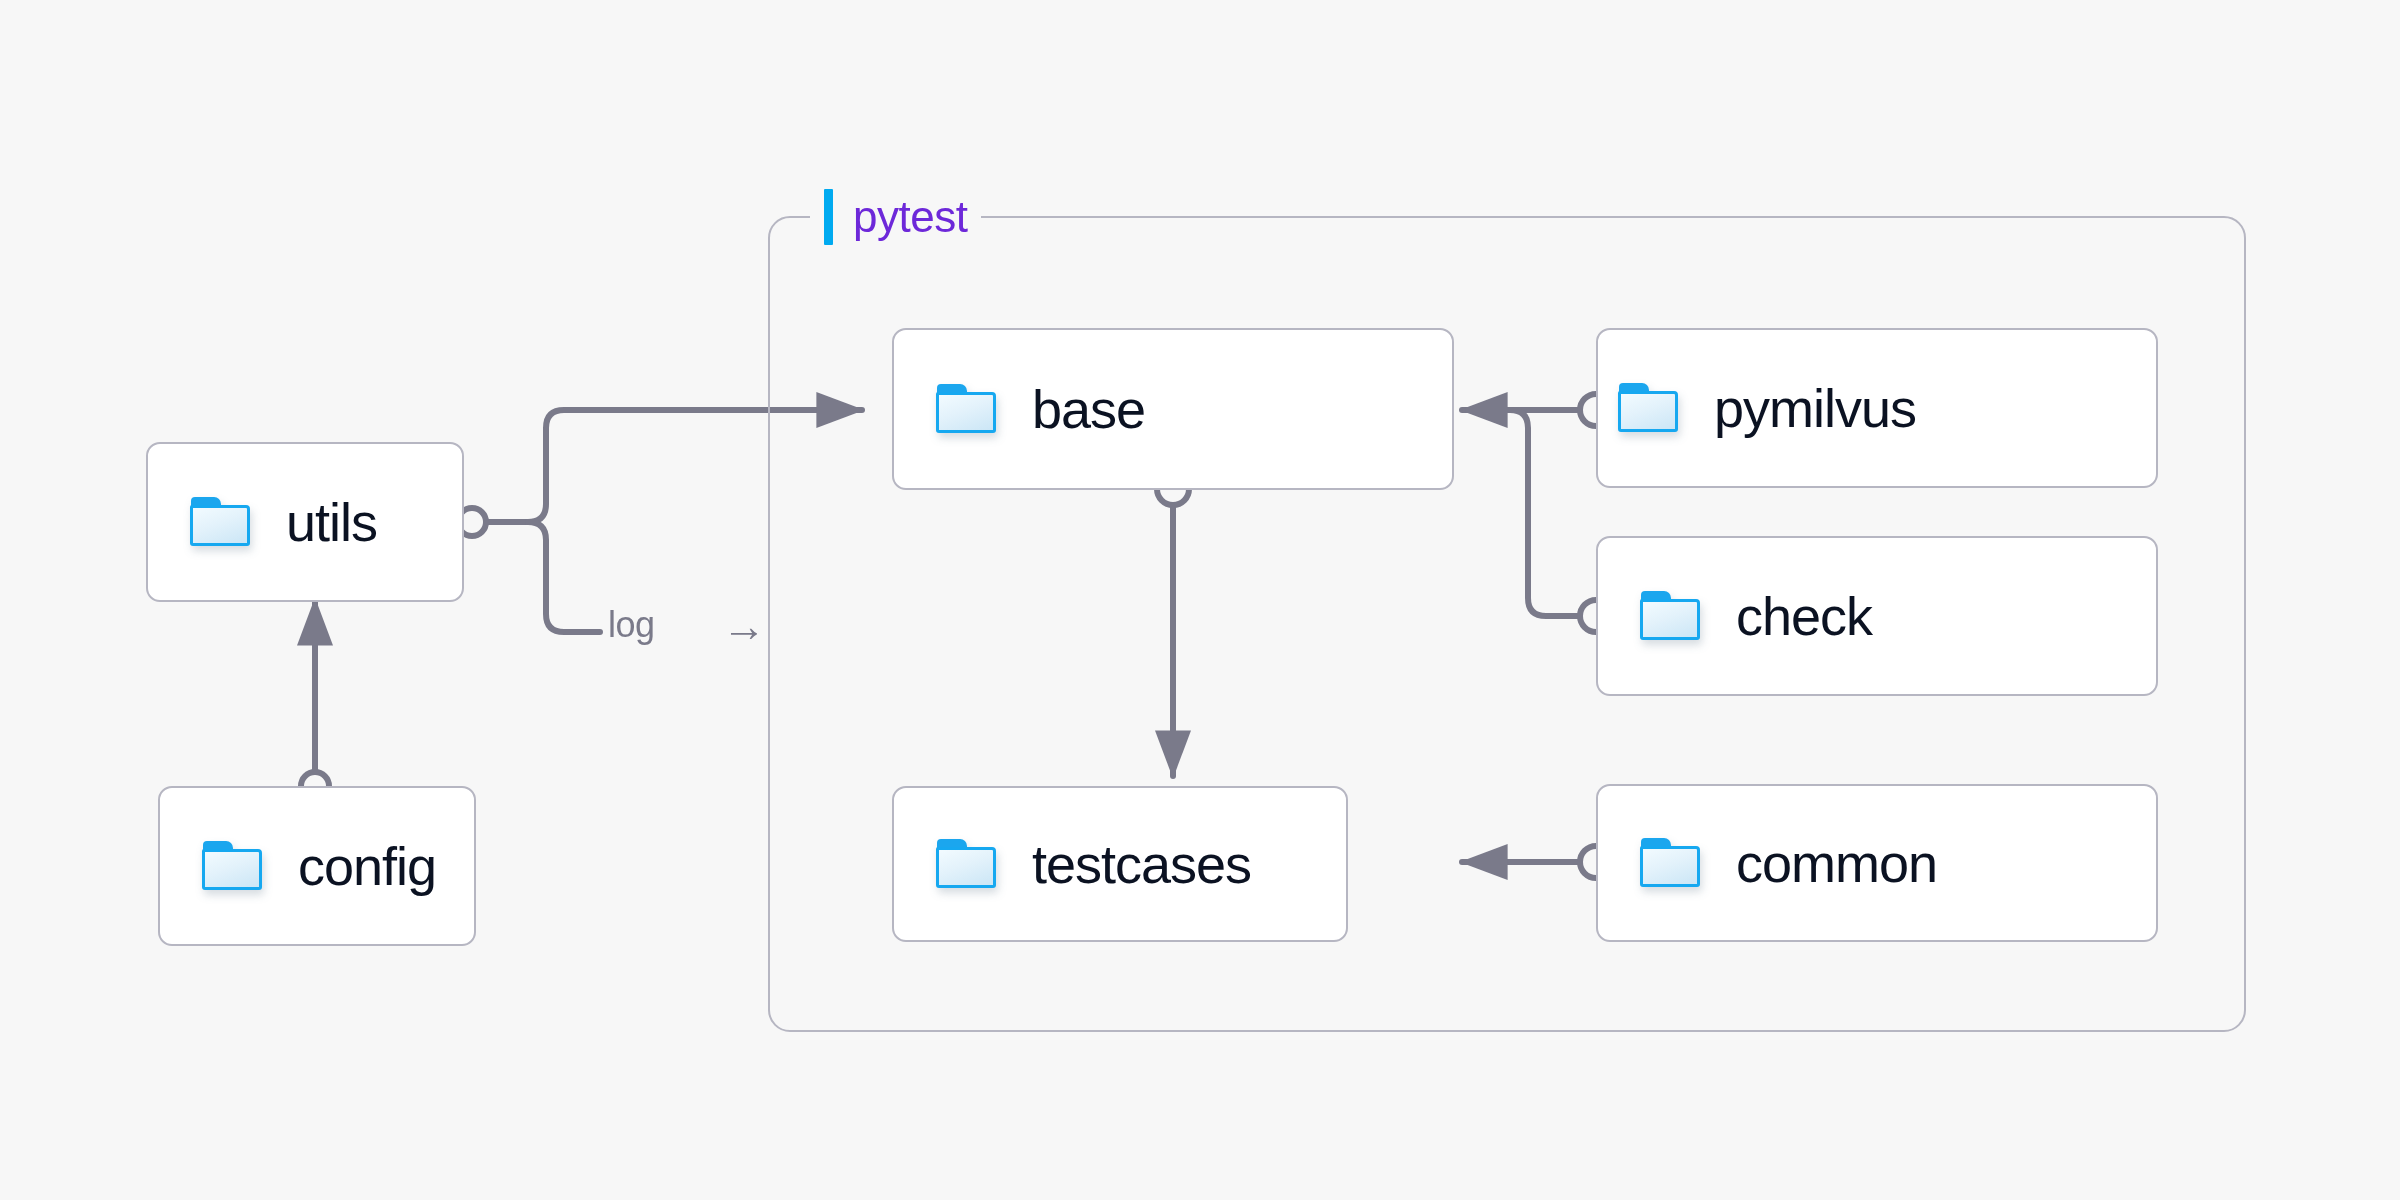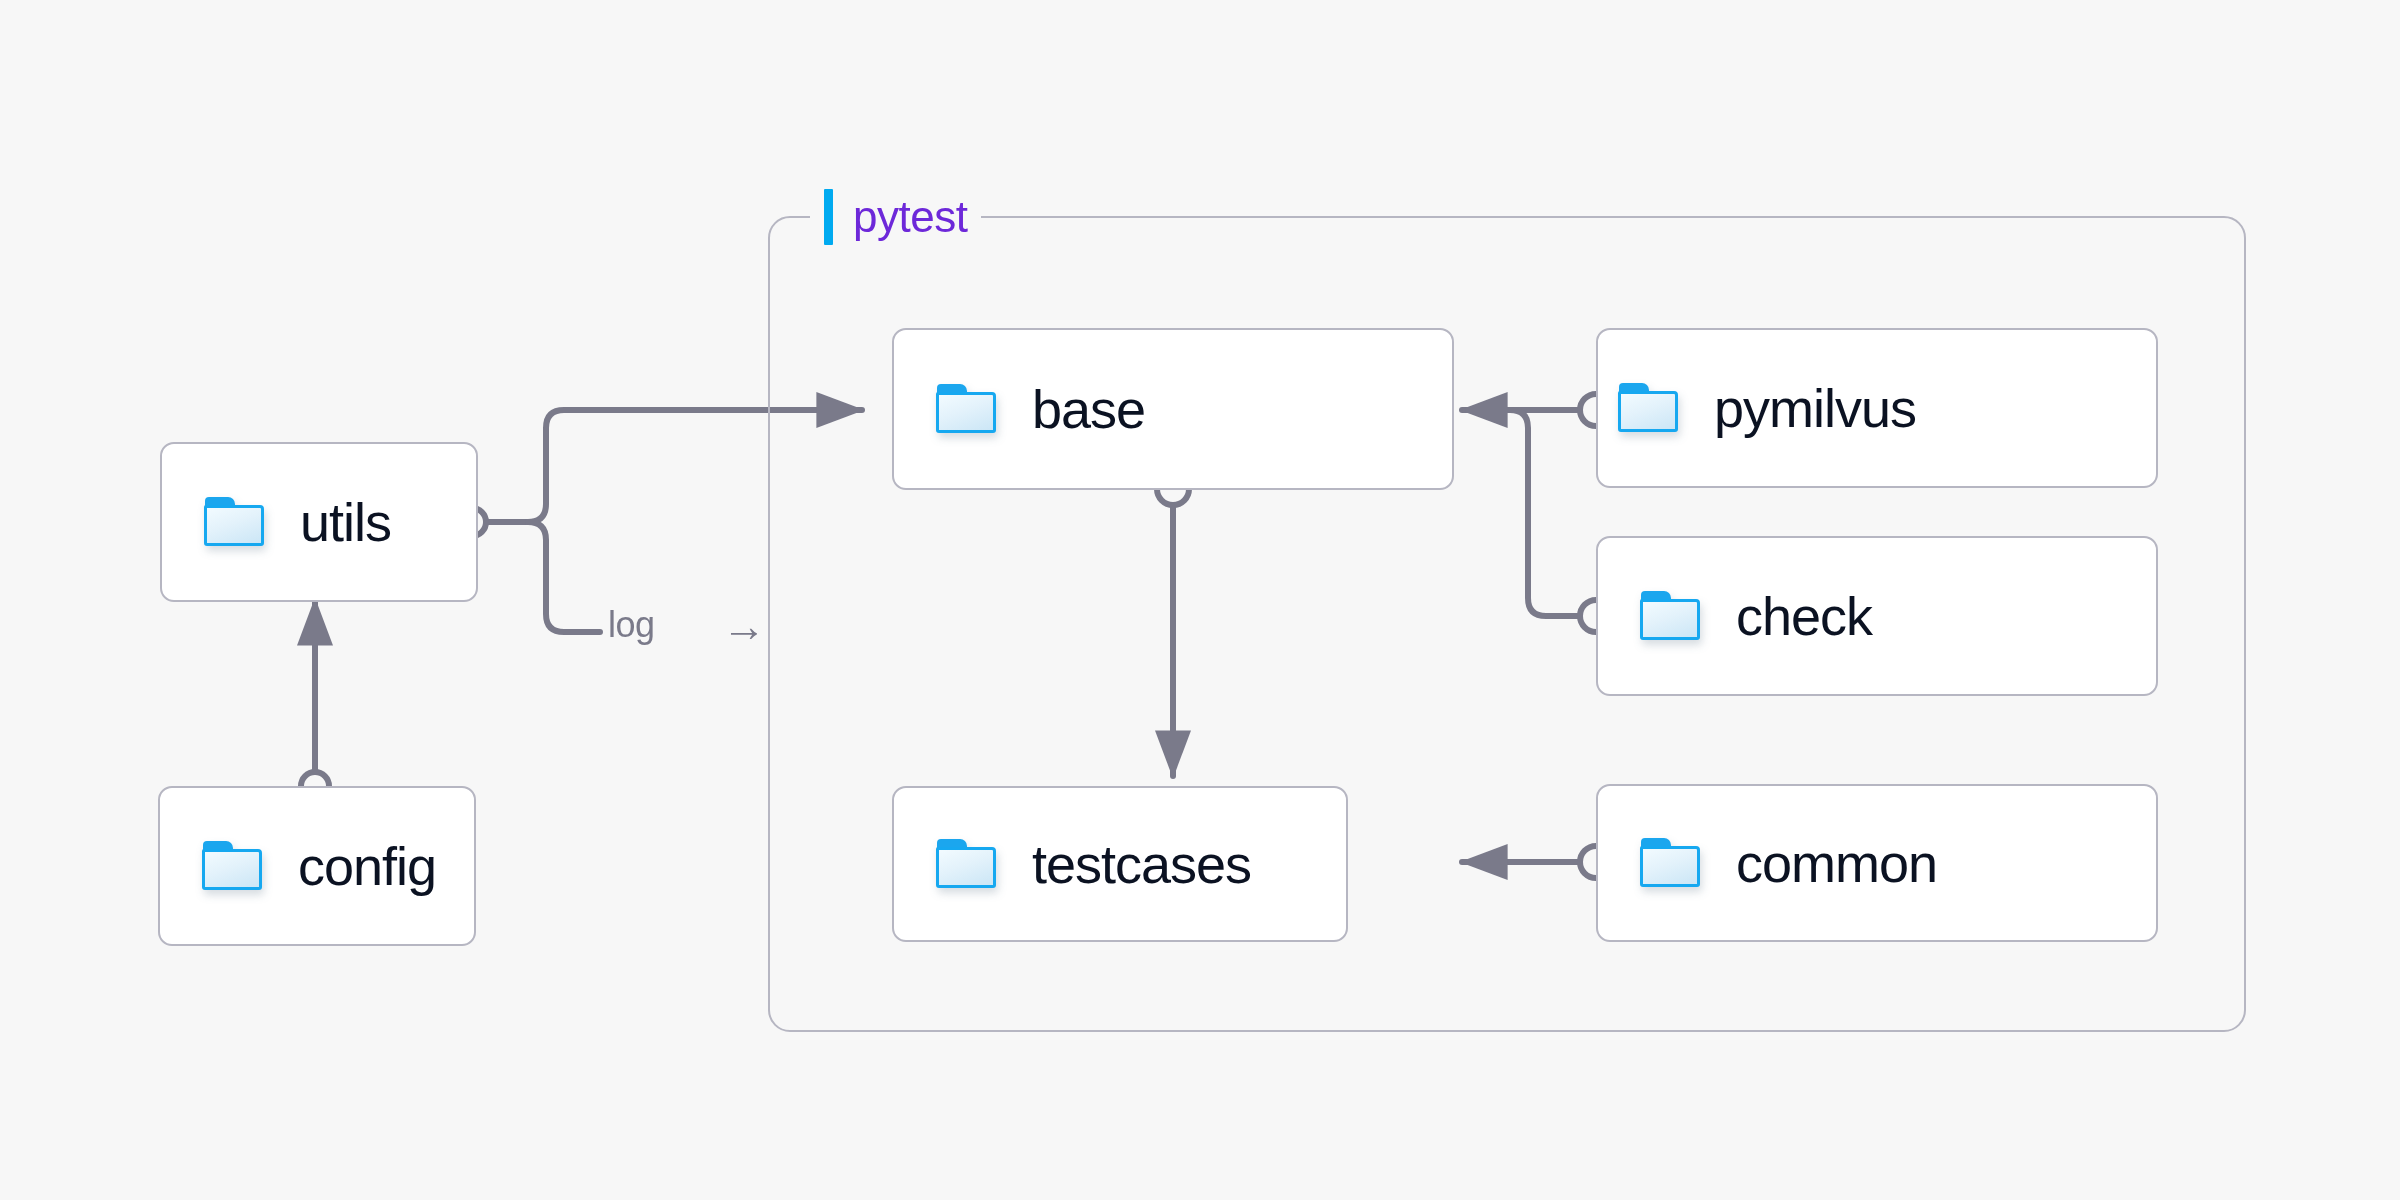--- a/index.html
+++ b/index.html
@@ -161,21 +161,21 @@
     </g>
   </svg>
 
   <div class="group-box" style="left:768px; top:216px; width:1478px; height:816px;"></div>
 
   <div class="group-label-wrap" style="left:810px; top:188px;">
     <div class="group-bar"></div>
     <div class="group-label">pytest</div>
   </div>
 
-  <div class="node" style="left:160px; top:442px; width:318px; height:160px;">
+  <div class="node" style="left:146px; top:442px; width:318px; height:160px;">
     <span class="folder-icon">
       <span class="tab"></span>
         <span class="body"></span>
     </span>
     <span class="node-label">utils</span>
   </div>
 
   <div class="node" style="left:158px; top:786px; width:318px; height:160px;">
     <span class="folder-icon">
       <span class="tab"></span>

